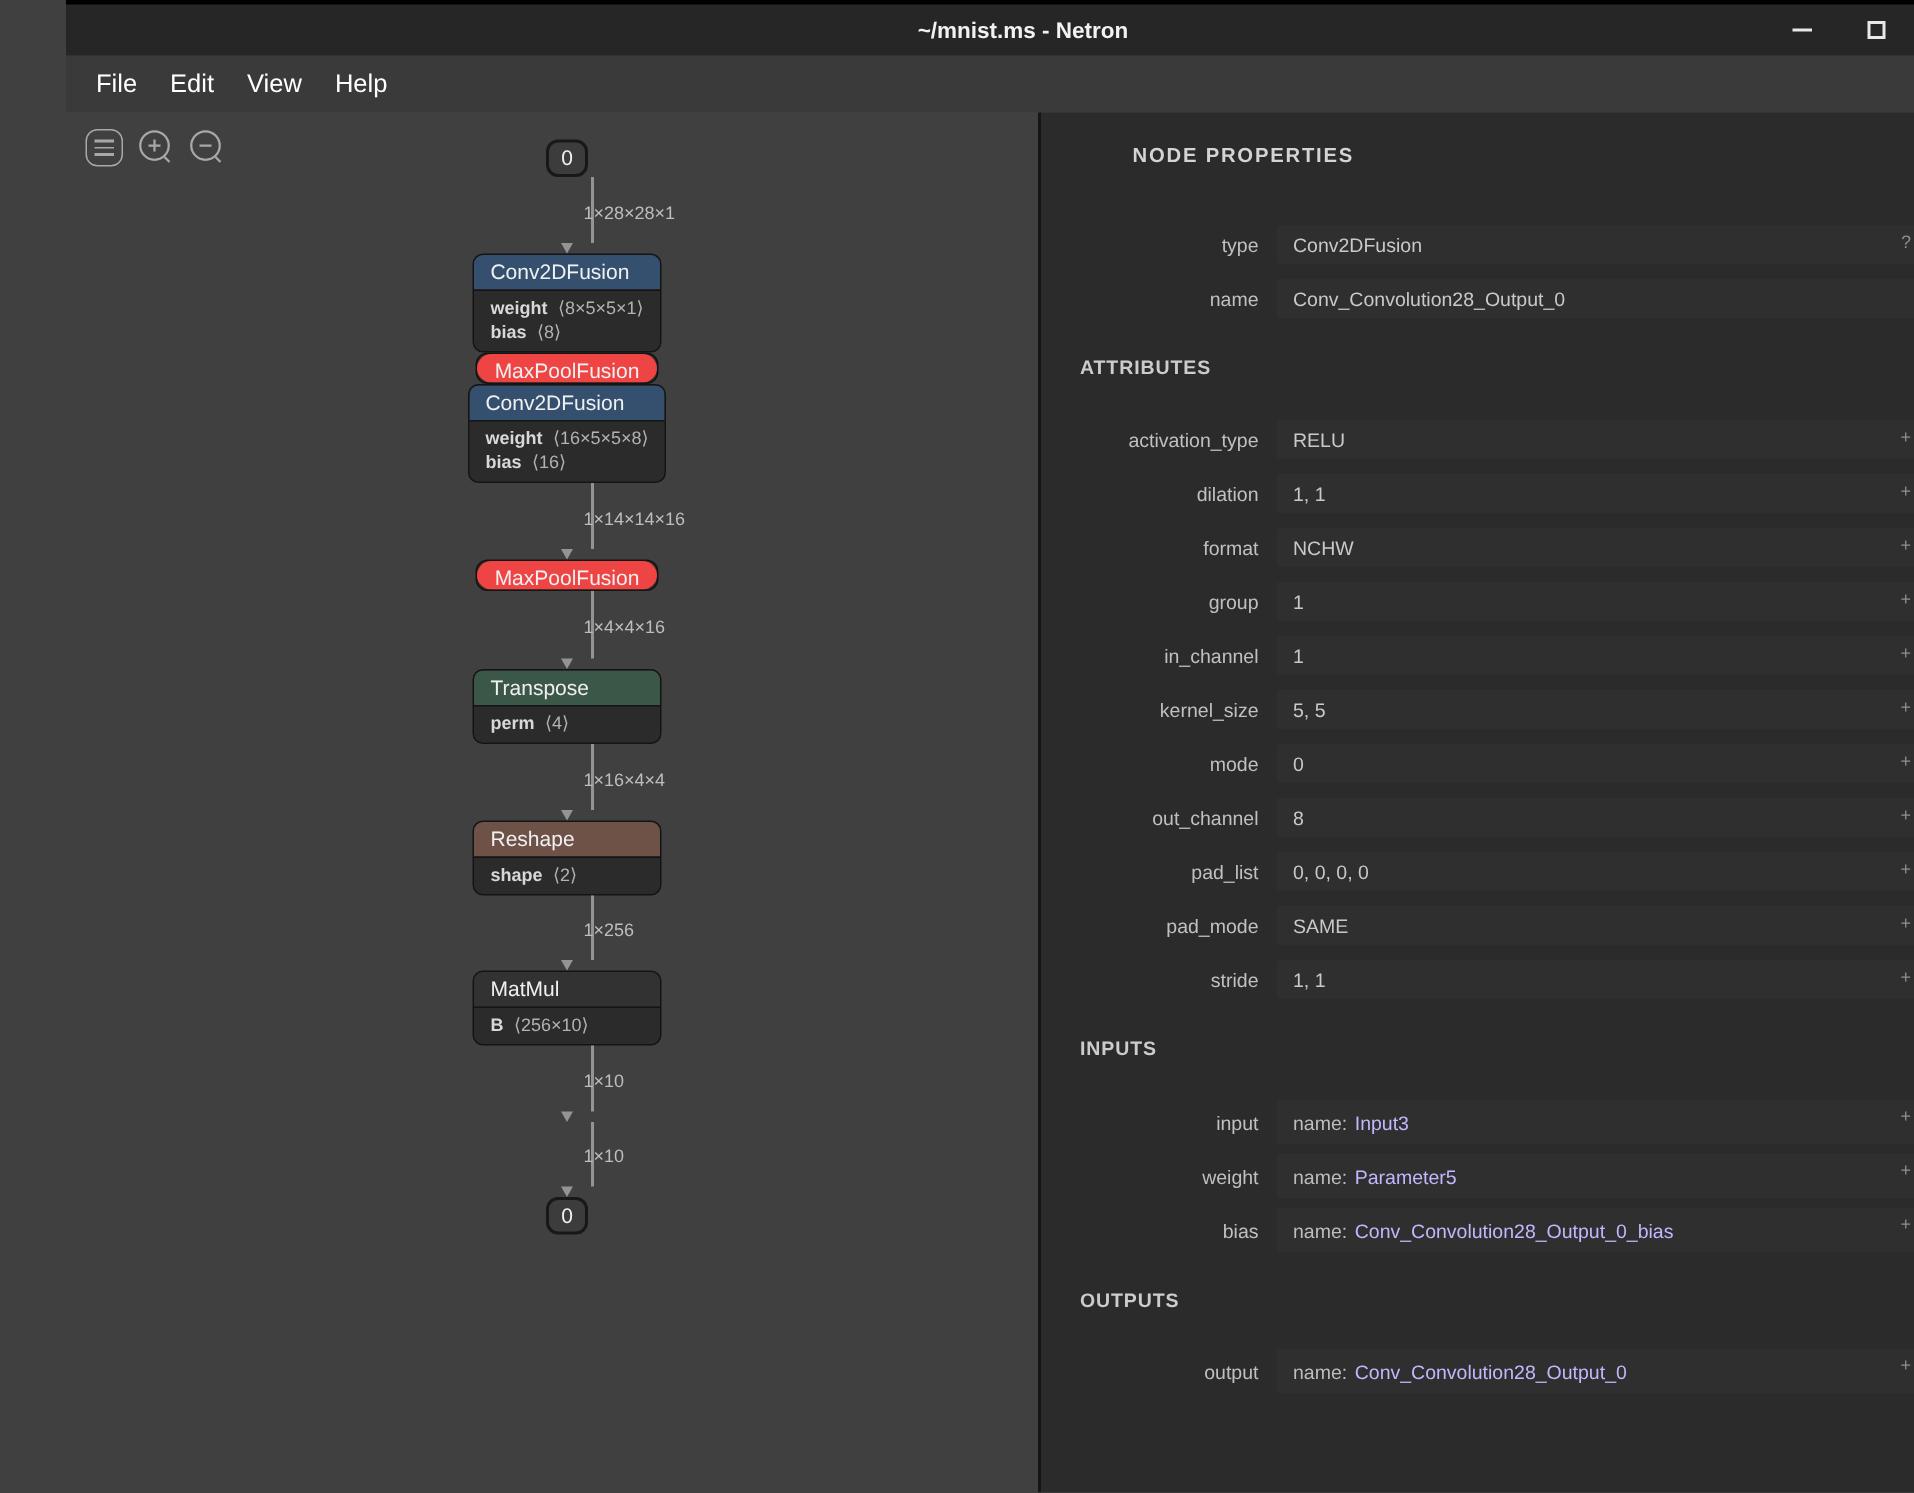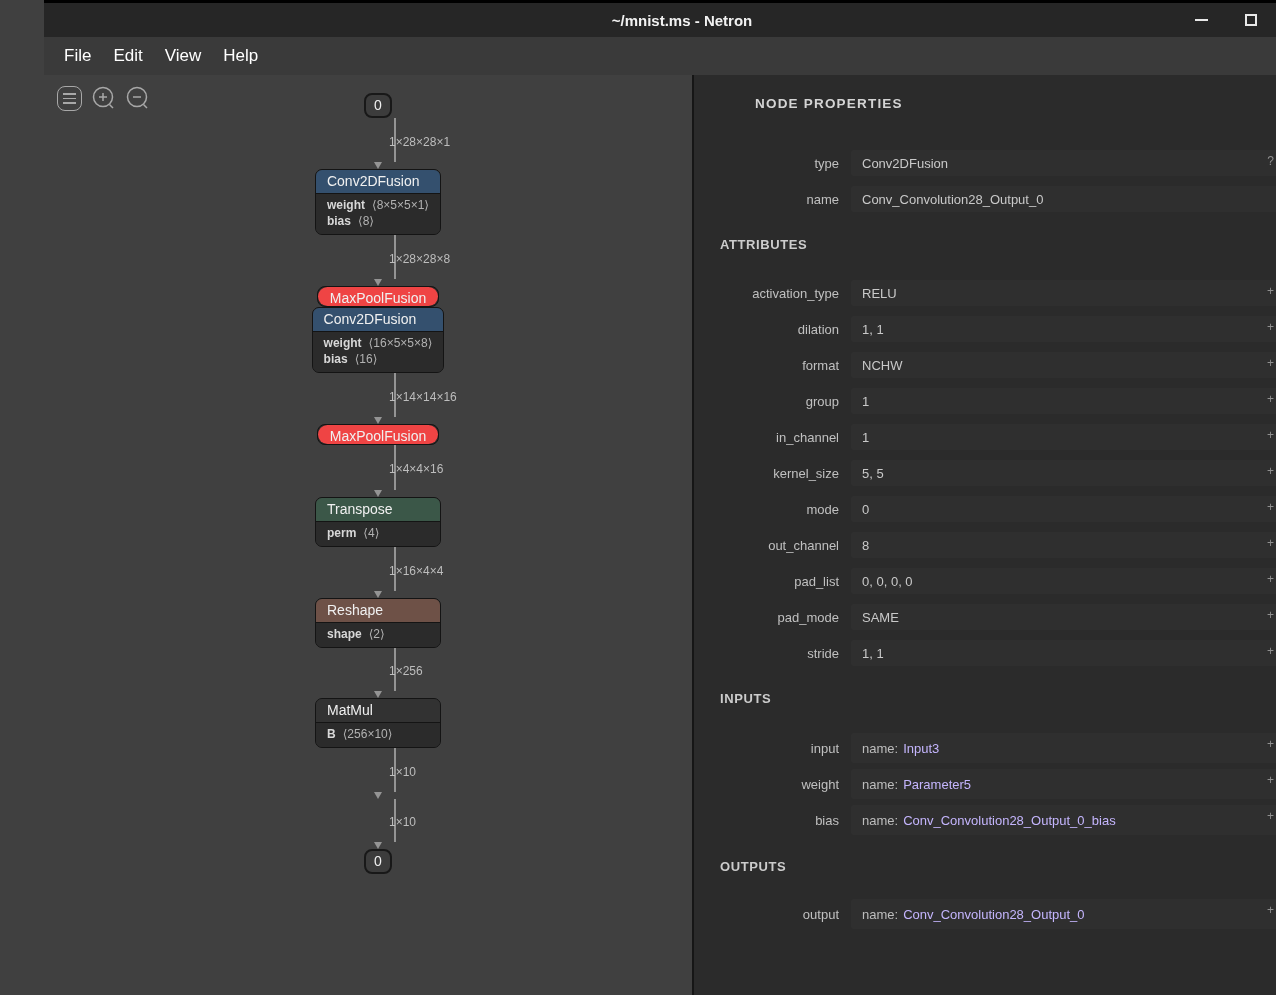--- a/index.html
+++ b/index.html
@@ -143,25 +143,20 @@
         </div>
 
         <div class="op-node wide">
           <div class="op-header hdr-conv">Conv2DFusion</div>
           <div class="op-body">
             <div class="op-attr"><span class="attr-name">weight</span><span>⟨8×5×5×1⟩</span></div>
             <div class="op-attr"><span class="attr-name">bias</span><span>⟨8⟩</span></div>
           </div>
         </div>
 
-        <div class="edge" style="height:51px">
-          <span class="line"></span>
-            <span class="arrowhead"></span>
-          <span class="edge-label">1×28×28×8</span>
-        </div>
 
         <div class="op-node single">
           <div class="op-header">MaxPoolFusion</div>
         </div>
 
 
         <div class="op-node wide">
           <div class="op-header hdr-conv">Conv2DFusion</div>
           <div class="op-body">
             <div class="op-attr"><span class="attr-name">weight</span><span>⟨16×5×5×8⟩</span></div>

